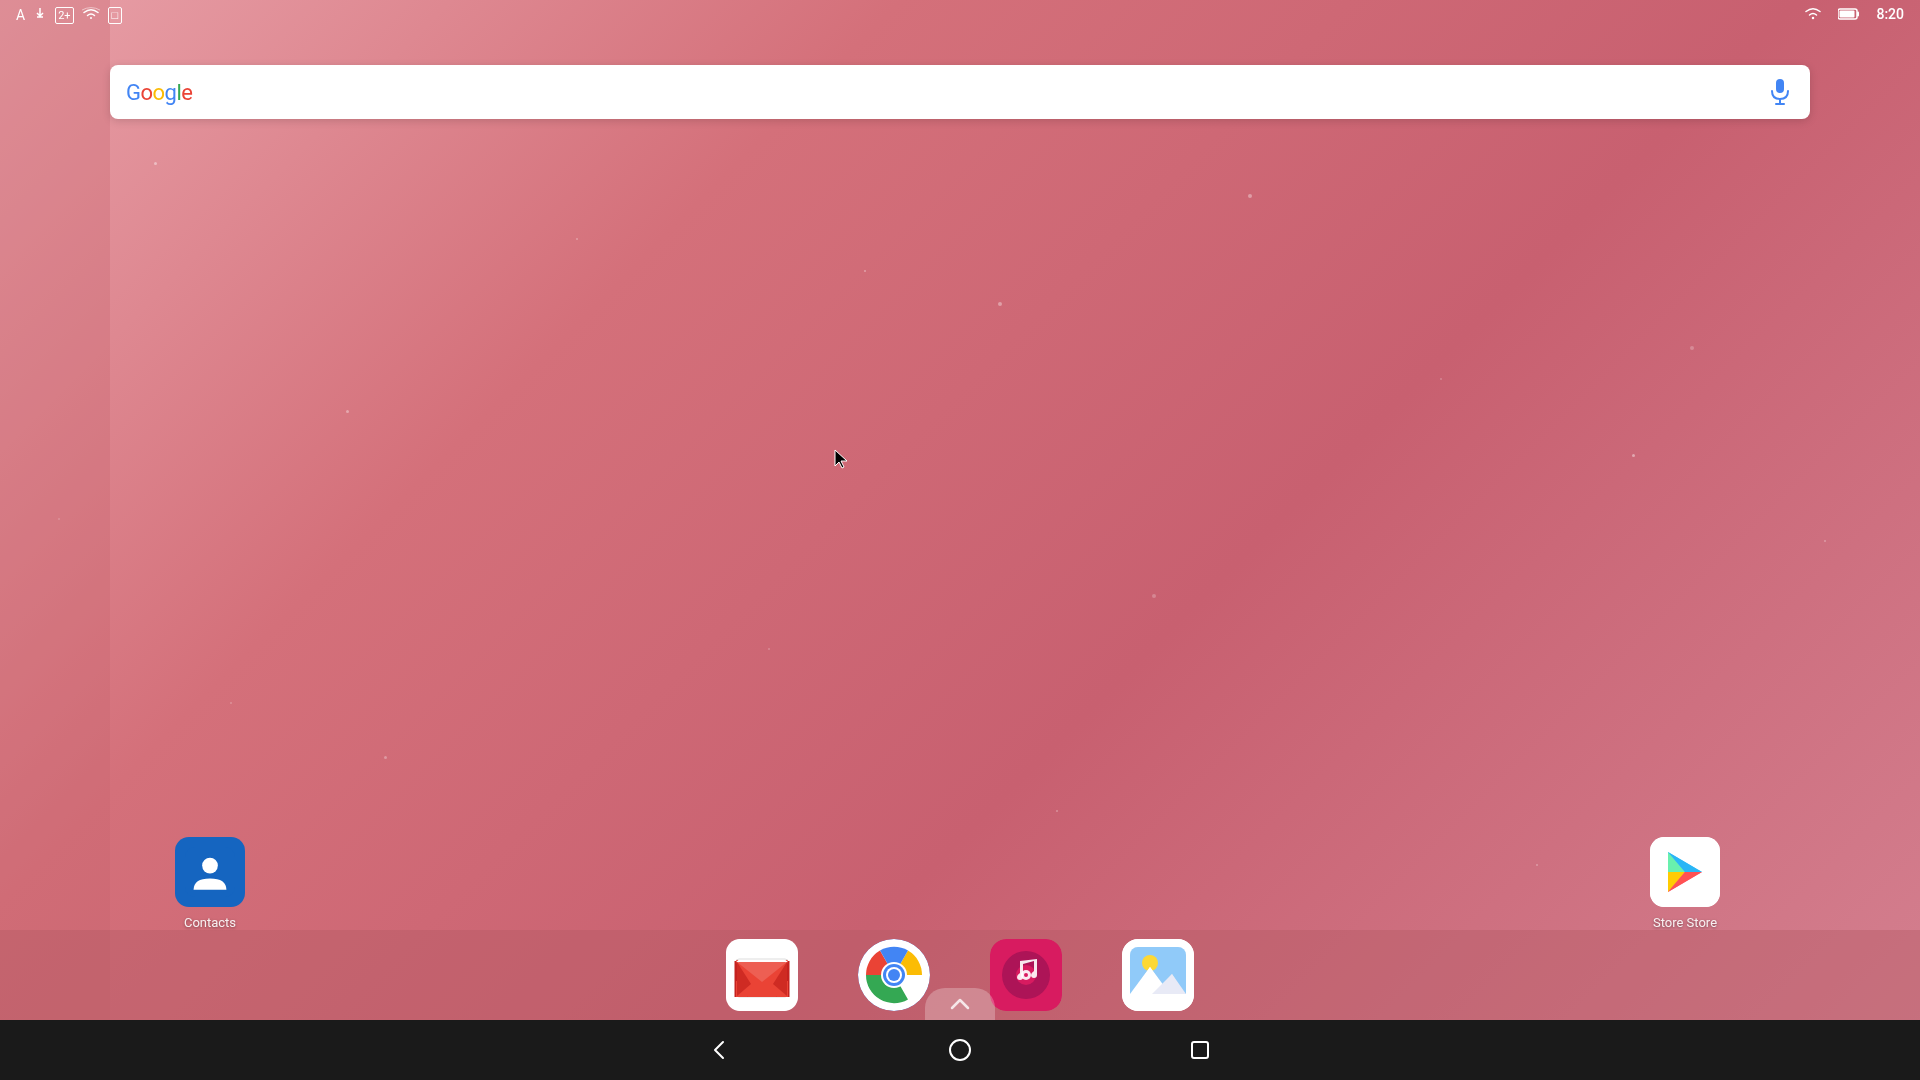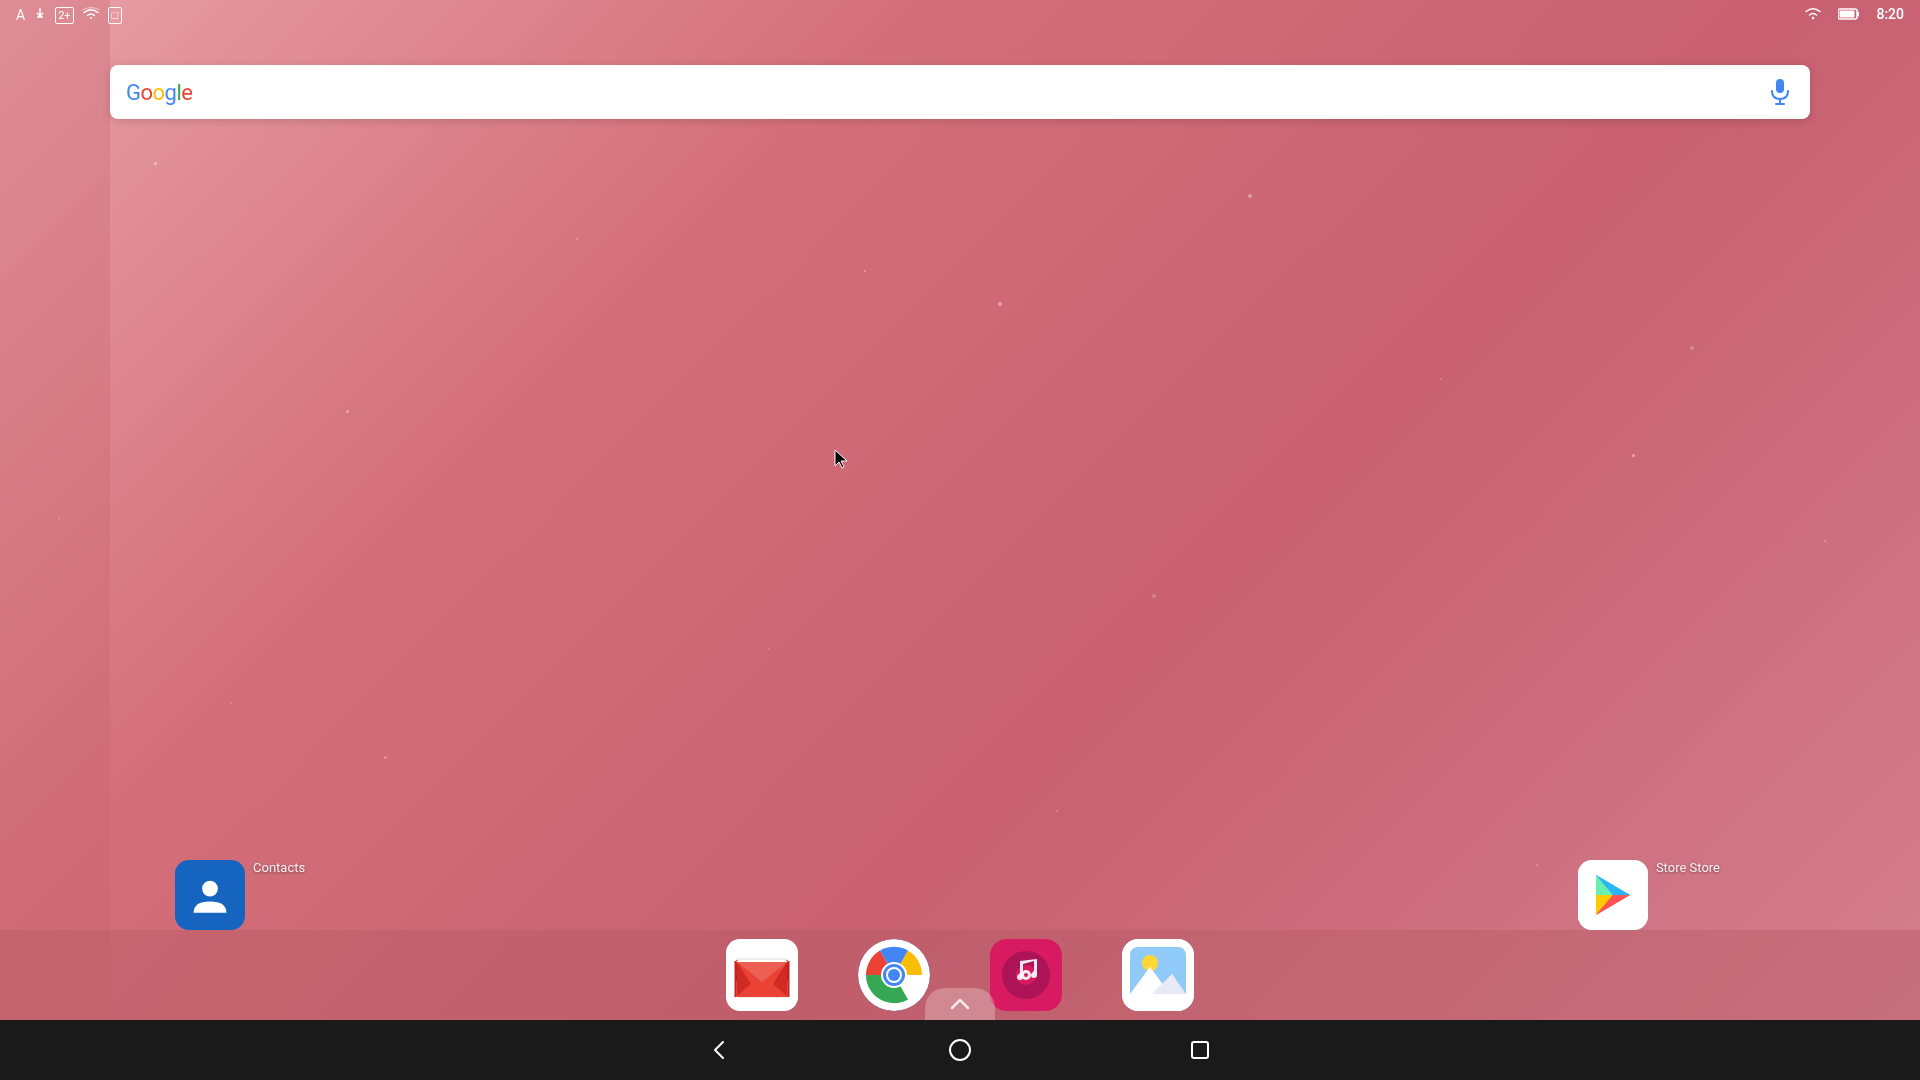--- a/index.html
+++ b/index.html
@@ -106,21 +106,22 @@
     .mic-icon {
       width: 28px;
       height: 28px;
       display: flex;
       align-items: center;
       justify-content: center;
     }
 
     .app-icon-container {
       display: flex;
-      flex-direction: row;
+      flex-direction: column;
+      align-items: center;
       gap: 8px;
       cursor: pointer;
     }
 
     .app-icon {
       width: 70px;
       height: 70px;
       border-radius: 14px;
       display: flex;
       align-items: center;

